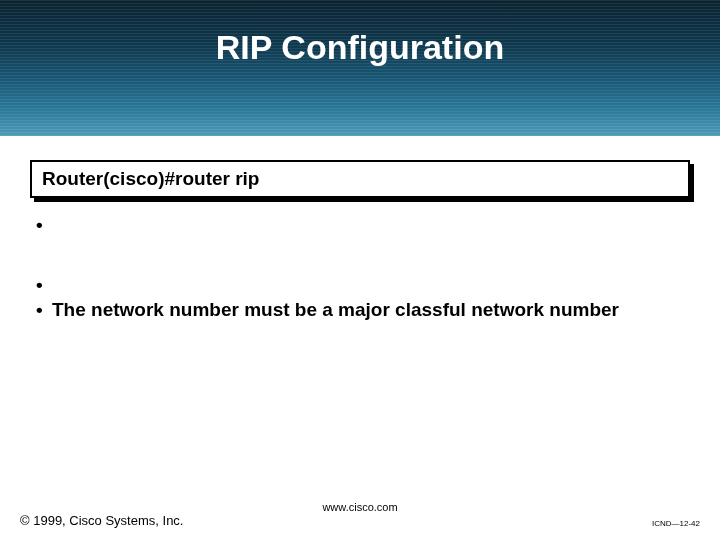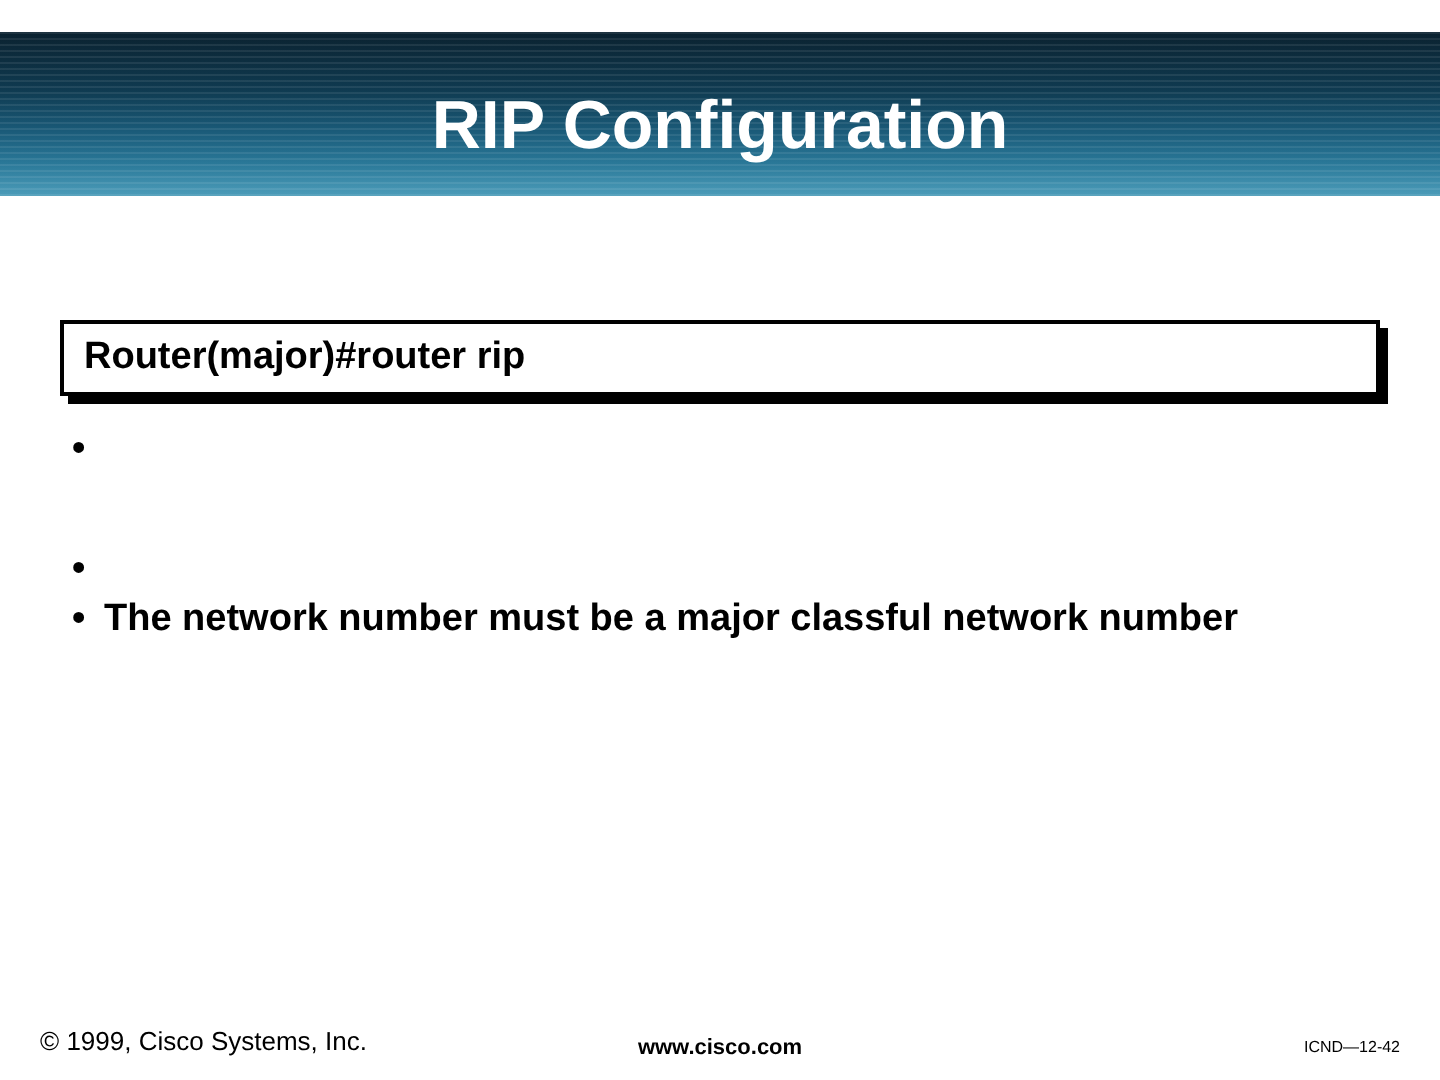--- a/index.html
+++ b/index.html
@@ -7,29 +7,28 @@
     padding: 0;
     width: 720px;
     height: 540px;
     font-family: Arial, Helvetica, sans-serif;
     background: #ffffff;
     overflow: hidden;
     position: relative;
   }
   .header-band {
     width: 100%;
-    height: 82px;
+    height: 136px;
     background: linear-gradient(to bottom,
       #0b2230 0%,
       #0f3a50 35%,
       #1a5a78 60%,
       #2a7898 80%,
       #4c9cb9 100%);
     position: relative;
-    margin-top: 16px;
   }
   .header-band::before {
     content: "";
     position: absolute;
     left: 0; right: 0; top: 0; bottom: 0;
     background: repeating-linear-gradient(
       to bottom,
       rgba(255,255,255,0.08) 0,
       rgba(255,255,255,0.08) 1px,
       transparent 1px,
@@ -93,23 +92,23 @@
     position: absolute;
     left: 20px;
     bottom: 2px;
     font-size: 13px;
     color: #000000;
   }
   .footer .url {
     position: absolute;
     left: 50%;
     transform: translateX(-50%);
-    bottom: 0;
+    bottom: 17px;
     font-size: 11px;
-    font-weight: 700;
+    font-weight: 400;
     color: #000000;
     text-align: right;
   }
   .footer .slidecode {
     position: absolute;
     right: 20px;
     bottom: 2px;
     font-size: 8px;
     color: #000000;
   }
@@ -117,21 +116,21 @@
 </head>
 <body>
 
 <div class="header-band">
   <div class="slide-title">RIP Configuration</div>
 </div>
 
 <div class="content">
 
   <div class="cmd-box">
-    <span>Router(major)#router rip</span>
+    <span>Router(cisco)#router rip</span>
   </div>
 
   <div class="bullets">
     <div class="bl">
       <span class="dot">•</span>
     </div>
   </div>
 
 
   <div class="bullets">

